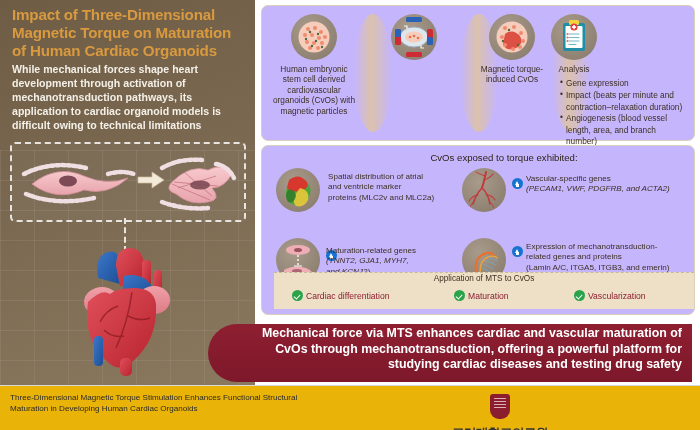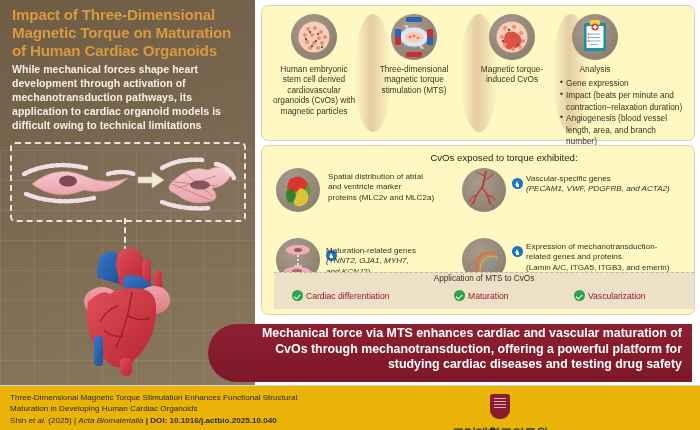--- a/index.html
+++ b/index.html
@@ -56,21 +56,21 @@
     box-sizing:border-box;
   }
 
   
   .right-side{
     position:absolute;left:255px;top:0;width:445px;height:385px;
     background:#ffffff;
   }
   .panel{
     position:absolute;
-    background:#fef9c3;
+    background:#c4b5fd;
     border:1px solid #ddd0ba;
     border-radius:7px;
   }
   .panel-top{left:6px;top:5px;width:432px;height:134px;}
   .panel-mid{left:6px;top:145px;width:432px;height:168px;}
 
   
   .wf-col{position:absolute;text-align:center;}
   .wf-label{
     font-size:8.3px;color:#3d2f22;line-height:1.26;font-weight:normal;
@@ -302,21 +302,20 @@
             <rect x="4" y="15" width="6" height="8" rx="1.5" fill="#2a62b8"></rect>
             <rect x="36" y="23" width="6" height="8" rx="1.5" fill="#2a62b8"></rect>
             <rect x="15" y="3" width="16" height="5" rx="1.5" fill="#2a62b8"></rect>
             <rect x="15" y="38" width="16" height="5" rx="1.5" fill="#cf2b36"></rect>
             <g stroke="#fff" stroke-width="1.2" fill="none" opacity=".9">
               <path d="M13 12 l3 0 l0 3"></path>
                 <path d="M33 34 l-3 0 l0 -3"></path>
             </g>
           </svg>
         </div>
-        <div class="wf-label" style="margin-top:4px;">Three-dimensional magnetic torque stimulation (MTS)</div>
       </div>
 
       <div class="wf-col" style="left:212px;top:8px;width:76px;">
         <div class="circ" style="width:46px;height:46px;">
           <svg width="46" height="46" viewBox="0 0 46 46">
             <circle cx="23" cy="23" r="15.5" fill="#f6cdbb"></circle>
             <path d="M16 20 q8 -6 15 2 q4 8 -4 12 q-10 4 -13 -4 z" fill="#d8392f" opacity=".85"></path>
             <g fill="#f08a6e">
               <circle cx="16" cy="14" r="2"></circle>
                 <circle cx="25" cy="13" r="2"></circle>
@@ -330,21 +329,21 @@
             <g fill="#4f6b3a">
               <circle cx="20" cy="16" r="1.2"></circle>
                 <circle cx="29" cy="31" r="1.2"></circle>
                 <circle cx="14" cy="27" r="1.2"></circle>
             </g>
           </svg>
         </div>
         <div class="wf-label" style="margin-top:4px;">Magnetic torque-induced CvOs</div>
       </div>
 
-      <div class="wf-col" style="left:305px;top:8px;width:56px;">
+      <div class="wf-col" style="left:284px;top:8px;width:56px;">
         <div class="circ" style="width:46px;height:46px;">
           <svg width="46" height="46" viewBox="0 0 46 46">
             <rect x="12" y="9" width="22" height="28" rx="2" fill="#1f8fa8"></rect>
             <rect x="14.5" y="12" width="17" height="22" rx="1" fill="#fdfdfb"></rect>
             <rect x="18" y="6" width="10" height="5" rx="1.5" fill="#f2d43c"></rect>
             <circle cx="23" cy="13" r="3.6" fill="#e23a3a"></circle>
             <rect x="22.2" y="11" width="1.6" height="4.2" fill="#fff"></rect>
             <rect x="20.9" y="12.3" width="4.2" height="1.6" fill="#fff"></rect>
             <g stroke="#6fb7d0" stroke-width="1" stroke-linecap="round">
               <path d="M18 20 h10"></path>
@@ -471,27 +470,20 @@
       </div>
     </div>
   </div>
 
   <div class="banner-text">Mechanical force via MTS enhances cardiac and vascular maturation of CvOs through mechanotransduction, offering a powerful platform for studying cardiac diseases and testing drug safety</div>
 
   <div class="footer">
     <div class="cite">
       <div>Three-Dimensional Magnetic Torque Stimulation Enhances Functional Structural</div>
       <div>Maturation in Developing Human Cardiac Organoids</div>
-      <div>
-        <span>Shin</span>
-        <i>et al.</i>
-        <span>(2025) |</span>
-        <i>Acta Biomaterialia</i>
-        <b>| DOI: 10.1016/j.actbio.2025.10.040</b>
-      </div>
     </div>
 
     <div class="logos">
       <div class="crest"></div>
       <div class="logo-txt">
         <div class="logo-kr">고려대학교의료원</div>
         <div class="logo-en">KOREA UNIVERSITY MEDICINE</div>
       </div>
       <div class="logo-div"></div>
       <div class="crest"></div>

